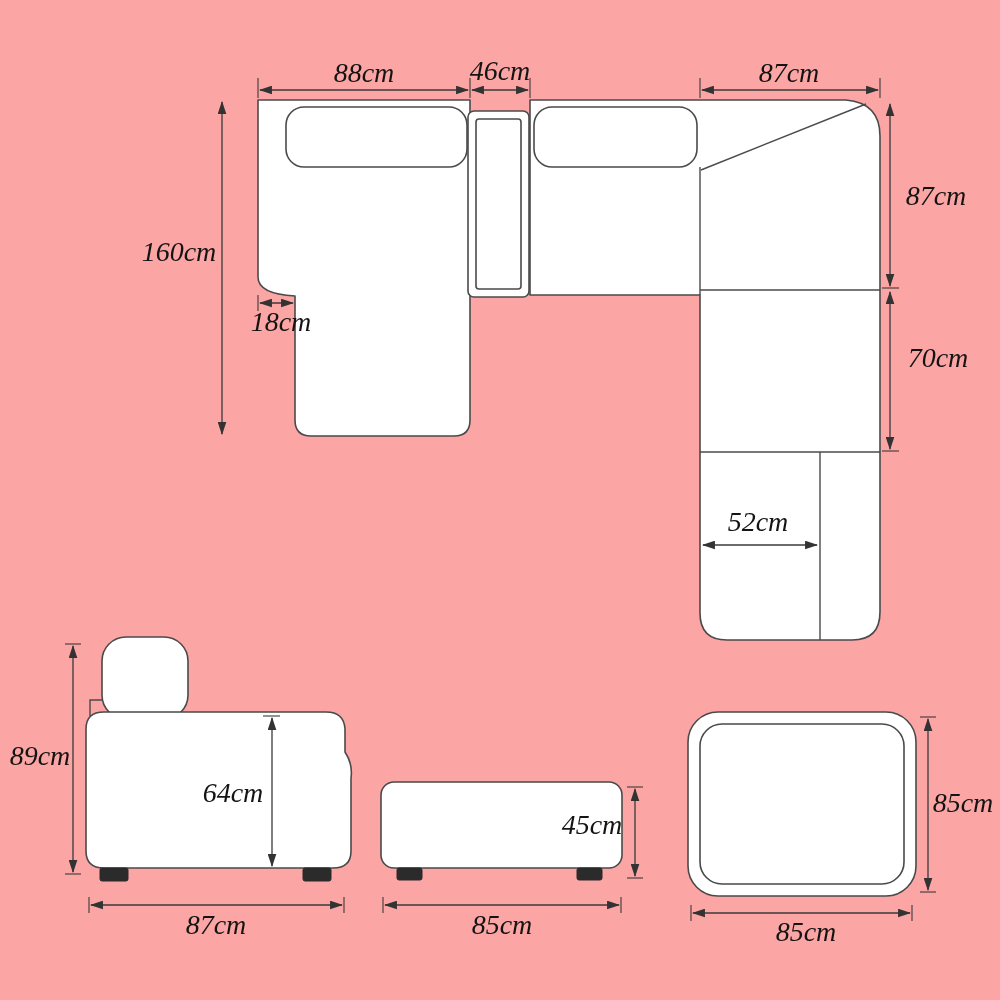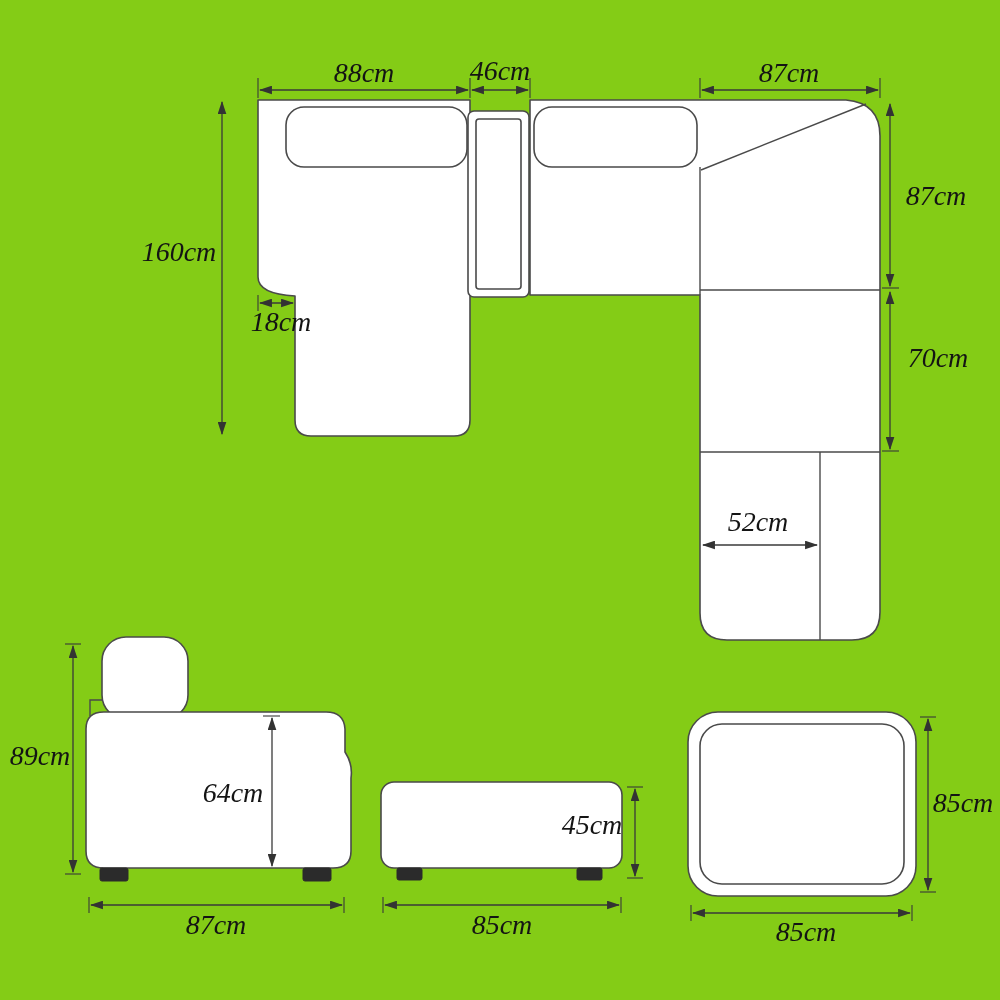--- a/index.html
+++ b/index.html
@@ -1,16 +1,16 @@
 <!DOCTYPE html>
 <html><head>
 <meta charset="utf-8">
 <style>
   html,body{margin:0;padding:0;background:#ffffff;}
-  .canvas{position:relative;width:1000px;height:1000px;background:#84cc16;overflow:hidden;}
+  .canvas{position:relative;width:1000px;height:1000px;background:#fca5a5;overflow:hidden;}
   svg{display:block;}
   .shape{fill:#ffffff;stroke:#4a4a4a;stroke-width:1.6;stroke-linejoin:round;}
   .seam{fill:none;stroke:#4a4a4a;stroke-width:1.4;}
   .dimline{fill:none;stroke:#3a3a3a;stroke-width:1.3;}
   .tick{fill:none;stroke:#3a3a3a;stroke-width:1.1;}
   .foot{fill:#2b2b2b;stroke:#2b2b2b;}
   .dimtext{
     font-family:"Liberation Serif","DejaVu Serif",serif;
     font-style:italic;
     font-size:28px;

